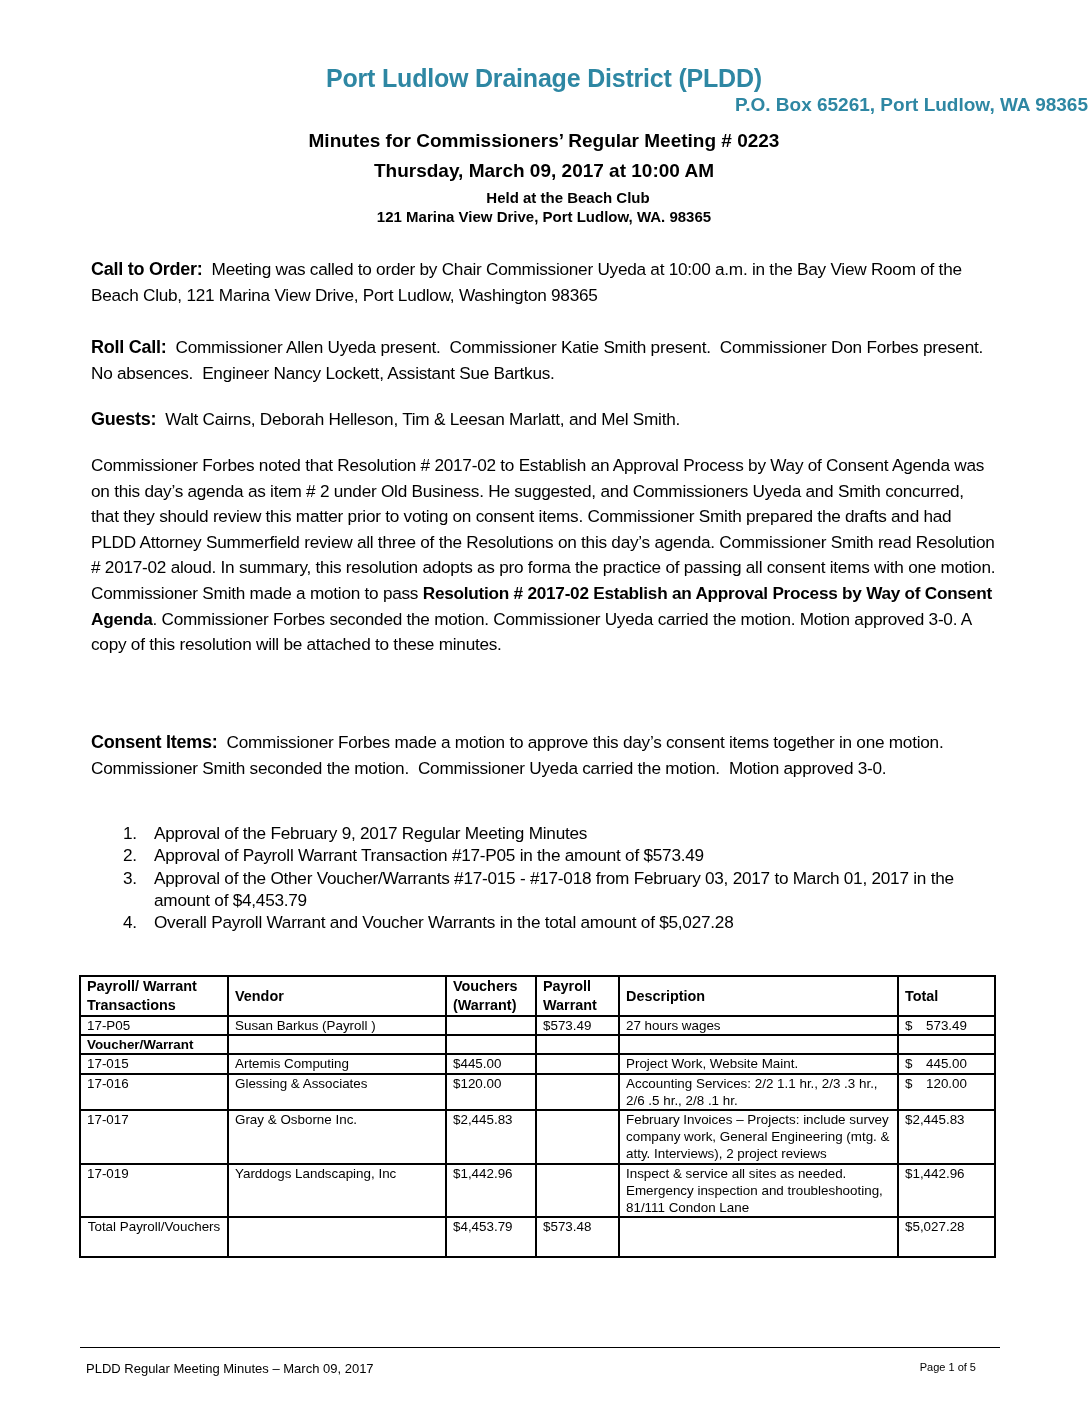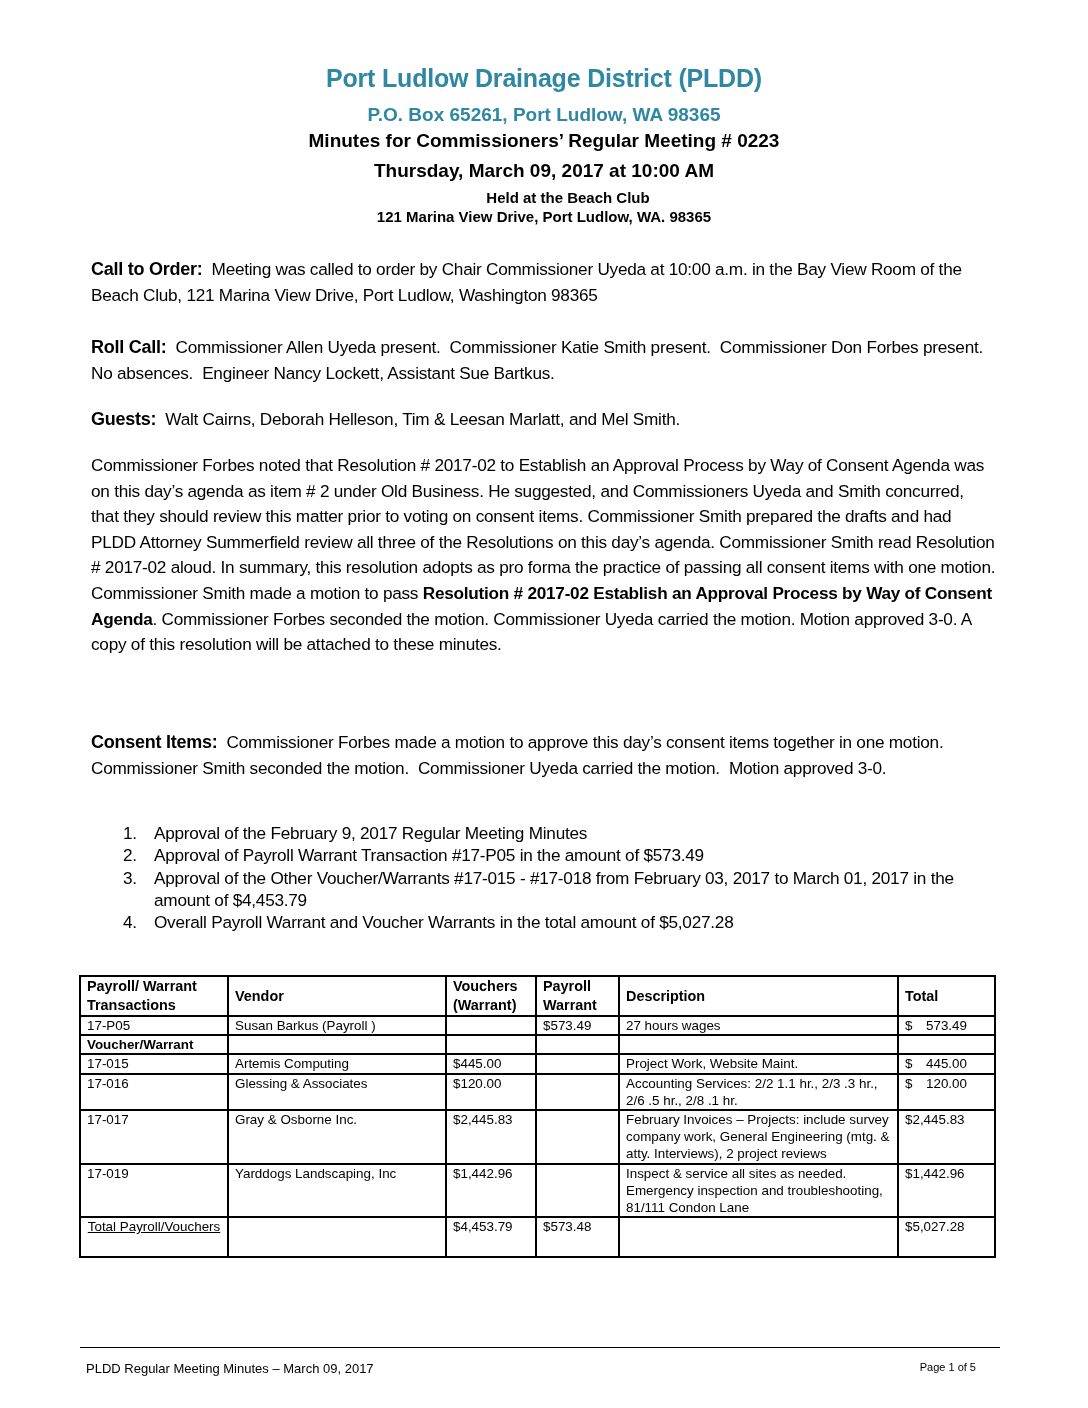--- a/index.html
+++ b/index.html
@@ -3,21 +3,21 @@
   <meta charset="utf-8">
   <style>
     html, body { margin: 0; padding: 0; background: #ffffff; }
     body {
       width: 1088px; height: 1408px; position: relative; overflow: hidden;
       font-family: "Liberation Sans", sans-serif; color: #000;
     }
     .page { position: absolute; left: 0; top: 0; width: 1088px; height: 1408px; }
     .hdr { position: absolute; left: 0; width: 1088px; text-align: center; font-weight: bold; }
     .hdr-org { top: 64px; font-size: 25px; color: #2e87a3; letter-spacing: -0.2px; }
-    .hdr-addr { top: 104px; font-size: 19px; color: #2e87a3; }
+    .hdr-addr { top: 94px; font-size: 19px; color: #2e87a3; text-align: right; }
     .hdr-title { top: 130px; font-size: 19px; }
     .hdr-date { top: 160px; font-size: 19px; }
     .hdr-held { top: 189px; font-size: 15px; margin-left: 24px; }
     .hdr-loc { top: 208px; font-size: 15px; }
 
     .para {
       position: absolute; left: 91px; width: 905px;
       font-size: 17.2px; line-height: 25.6px; letter-spacing: -0.25px;
     }
     .lbl { font-weight: bold; font-size: 18px; }
@@ -30,21 +30,21 @@
     table.fin {
       position: absolute; left: 79px; top: 975px; width: 915px;
       border-collapse: collapse; font-size: 13.4px; line-height: 17.2px;
       table-layout: fixed;
     }
     table.fin td, table.fin th {
       border: 2px solid #000; padding: 0 6px; vertical-align: top; text-align: left;
     }
     table.fin th { font-weight: bold; font-size: 14.4px; vertical-align: middle; line-height: 19px; }
     table.fin th.c { text-align: left; }
-    table.fin td.c { text-align: center; text-decoration: underline; }
+    table.fin td.c { text-align: center; }
     .tot { display: flex; justify-content: space-between; width: 62px; }
     .sub { font-weight: bold; }
 
     .footer-line { position: absolute; left: 80px; top: 1347px; width: 920px; border-top: 1px solid #000; }
     .footer-left { position: absolute; left: 86px; top: 1361px; font-size: 13px; }
     .footer-right { position: absolute; right: 112px; top: 1361px; font-size: 11px; }
   </style>
 </head>
 <body>
 

